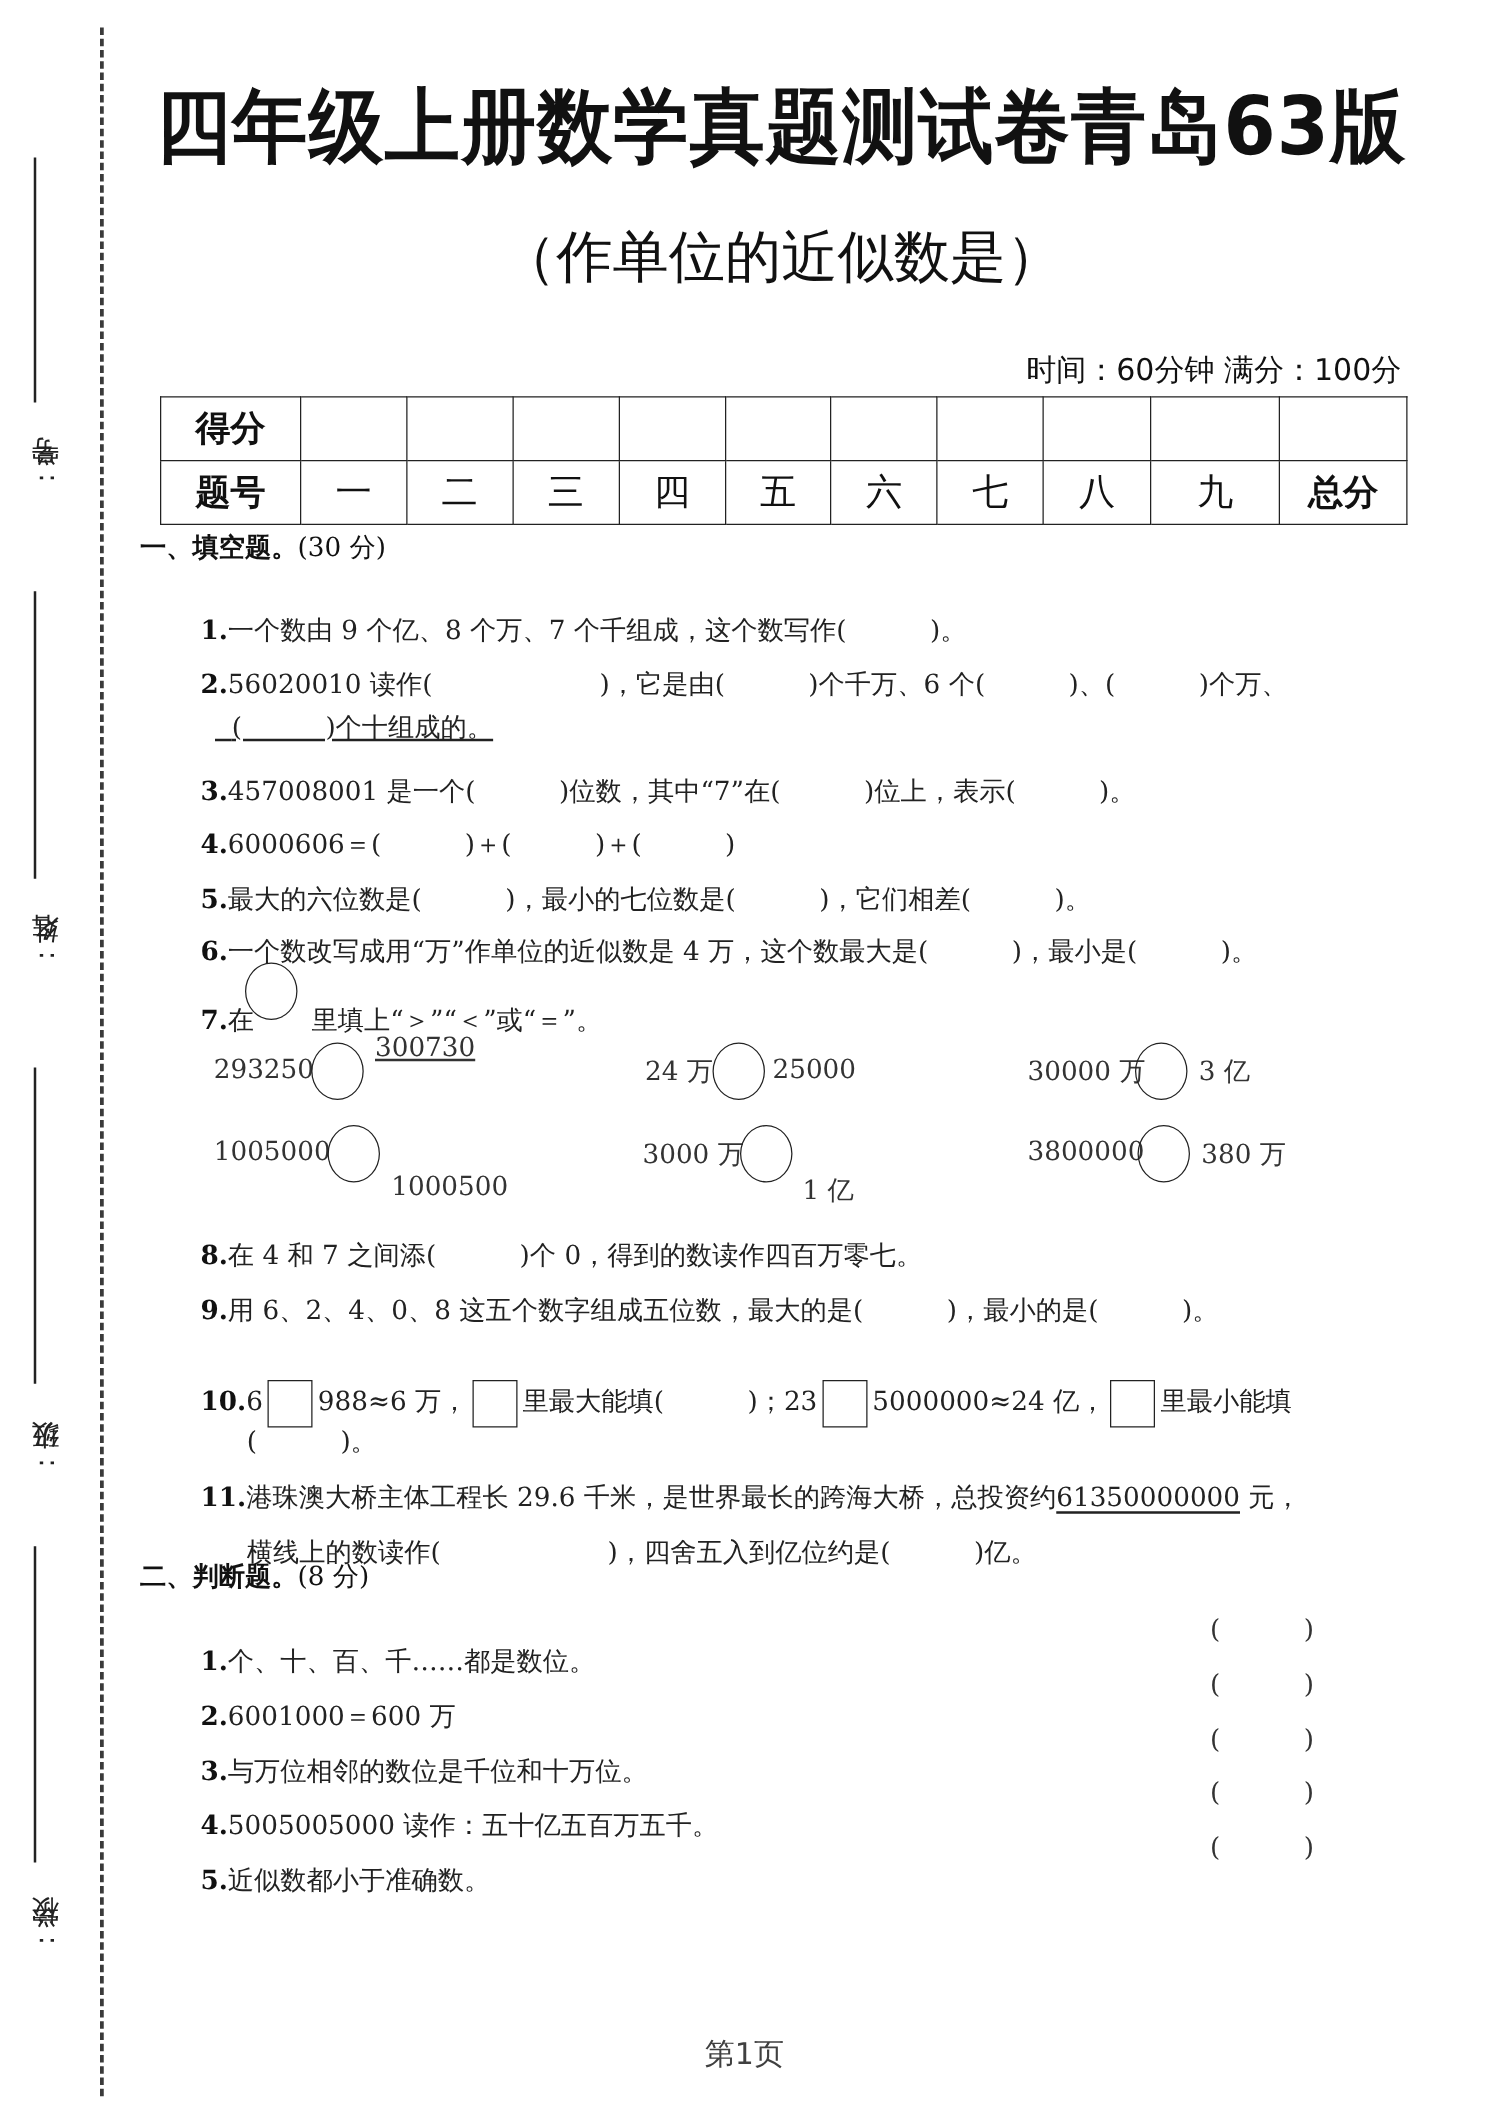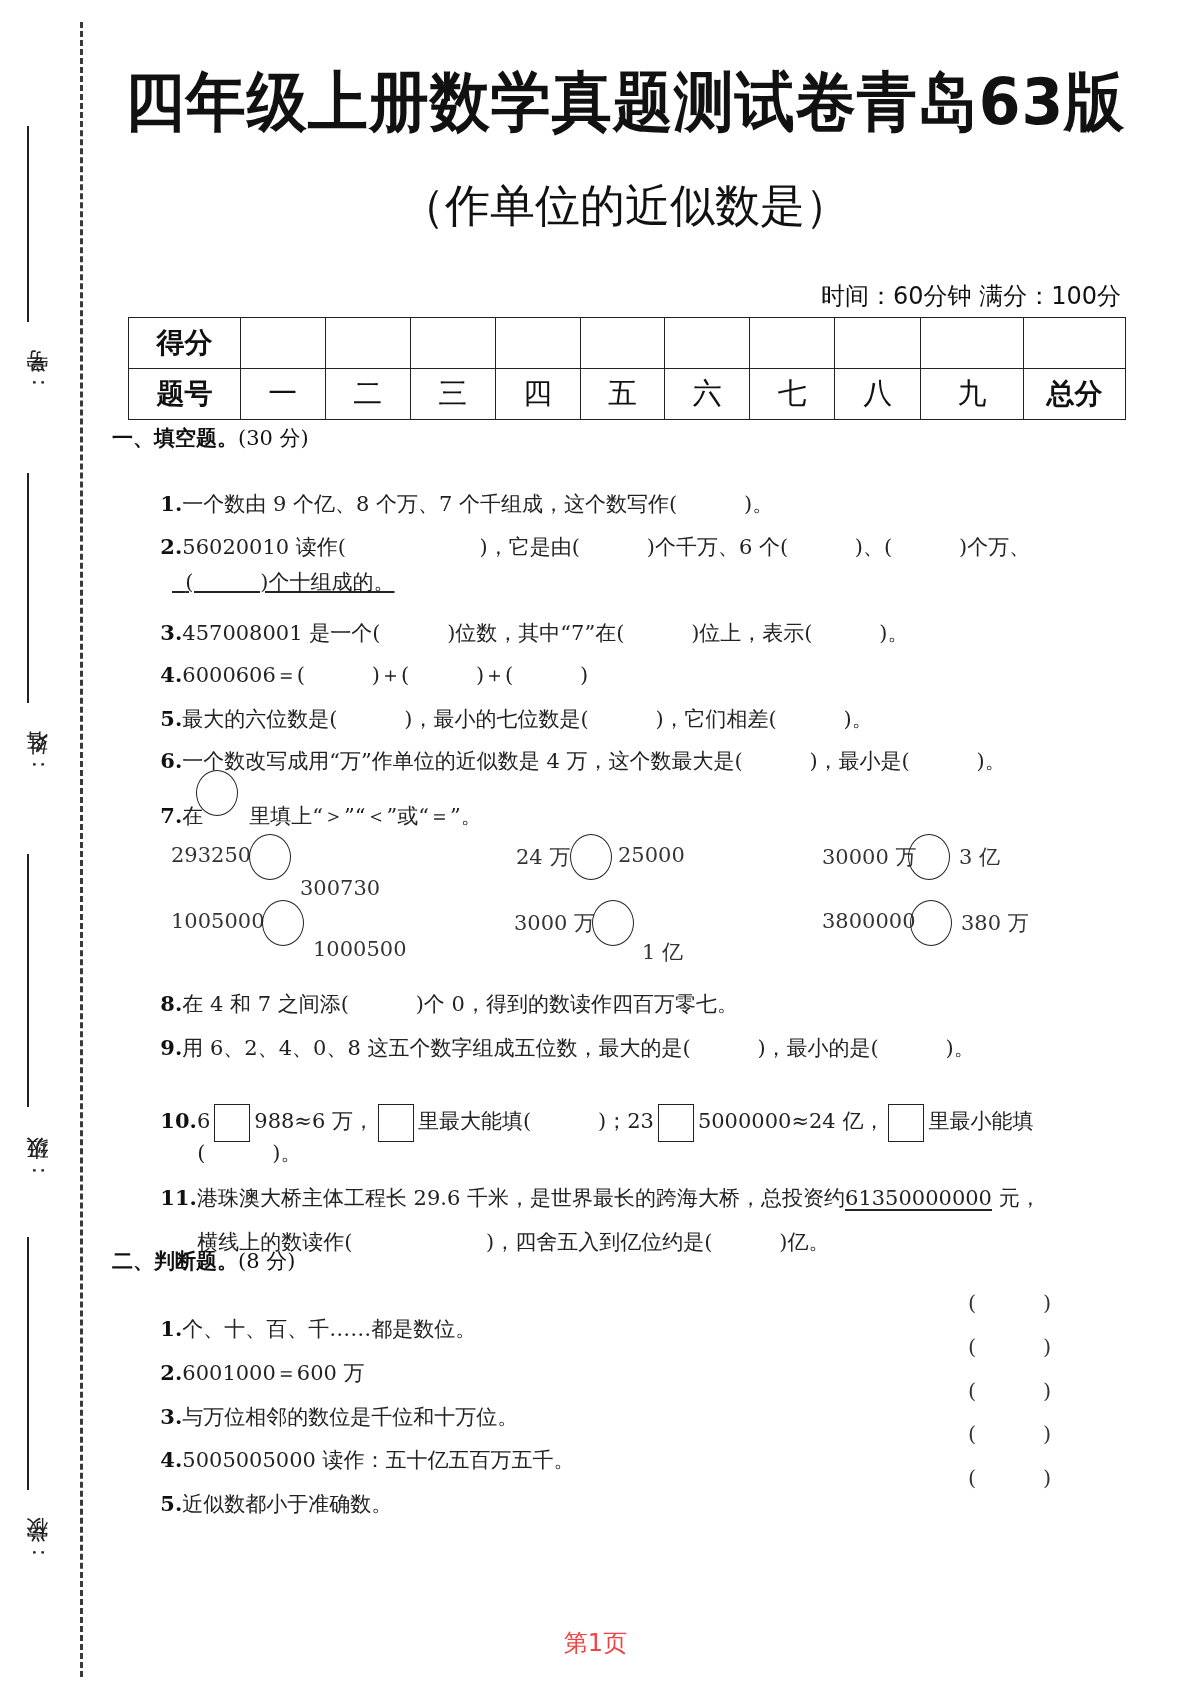--- a/index.html
+++ b/index.html
@@ -25,21 +25,21 @@
     
     .sec { position: absolute; left: 112px; font-size: 21px; font-weight: bold; color: #111; }
     .sec .pts { font-weight: normal; }
     .q { position: absolute; left: 147px; font-size: 21px; color: #222; white-space: pre; text-align: right; }
     .q .n { font-weight: bold; color: #111; }
     .circle { position: absolute; width: 42px; height: 46px; border: 1.8px solid #222; border-radius: 50%; }
     .box { display: inline-block; width: 36px; height: 38px; border: 1.8px solid #222; vertical-align: middle; margin: 0 4px; }
     .cmp { position: absolute; font-size: 21px; color: #333; white-space: pre; }
     .underline { text-decoration: underline; text-underline-offset: 4px; }
     .judge { position: absolute; left: 968px; font-size: 21px; color: #333; white-space: pre; }
-    .footer { position: absolute; left: 0; width: 1191px; top: 1627px; text-align: center; font-family: "DejaVu Sans", "Liberation Sans", sans-serif; font-size: 24px; color: #ef4444; }
+    .footer { position: absolute; left: 0; width: 1191px; top: 1627px; text-align: center; font-family: "DejaVu Sans", "Liberation Sans", sans-serif; font-size: 24px; color: #404040; }
   </style>
 </head>
 <body>
 
 <div class="dash-line"></div>
 
 <div class="bind-line" style="top:126px;height:196px;"></div>
 <div class="bind-label" style="top:330px;height:60px;">学号:</div>
 
 <div class="bind-line" style="top:473px;height:230px;"></div>
@@ -130,21 +130,21 @@
   <span class="n">6.</span><span>一个数改写成用“万”作单位的近似数是 4 万，这个数最大是(          )，最小是(          )。</span>
 </div>
 
 <div class="q" style="top:778px;">
   <span class="n">7.</span><span>在</span><span style="display:inline-block;width:46px;"></span><span>里填上“＞”“＜”或“＝”。</span>
 </div>
 <div class="circle" style="left:196px;top:770px;"></div>
 
 <div class="cmp" style="left:171px;top:843px;">293250</div>
 <div class="circle" style="left:249px;top:834px;"></div>
-<div class="cmp" style="left:300px;top:876px;">300730</div>
+<div class="cmp" style="left:300px;top:826px;text-decoration:underline;">300730</div>
 
 <div class="cmp" style="left:516px;top:843px;">24 万</div>
 <div class="circle" style="left:570px;top:834px;"></div>
 <div class="cmp" style="left:618px;top:843px;">25000</div>
 
 <div class="cmp" style="left:822px;top:843px;">30000 万</div>
 <div class="circle" style="left:908px;top:834px;"></div>
 <div class="cmp" style="left:959px;top:843px;">3 亿</div>
 
 <div class="cmp" style="left:171px;top:909px;">1005000</div>

